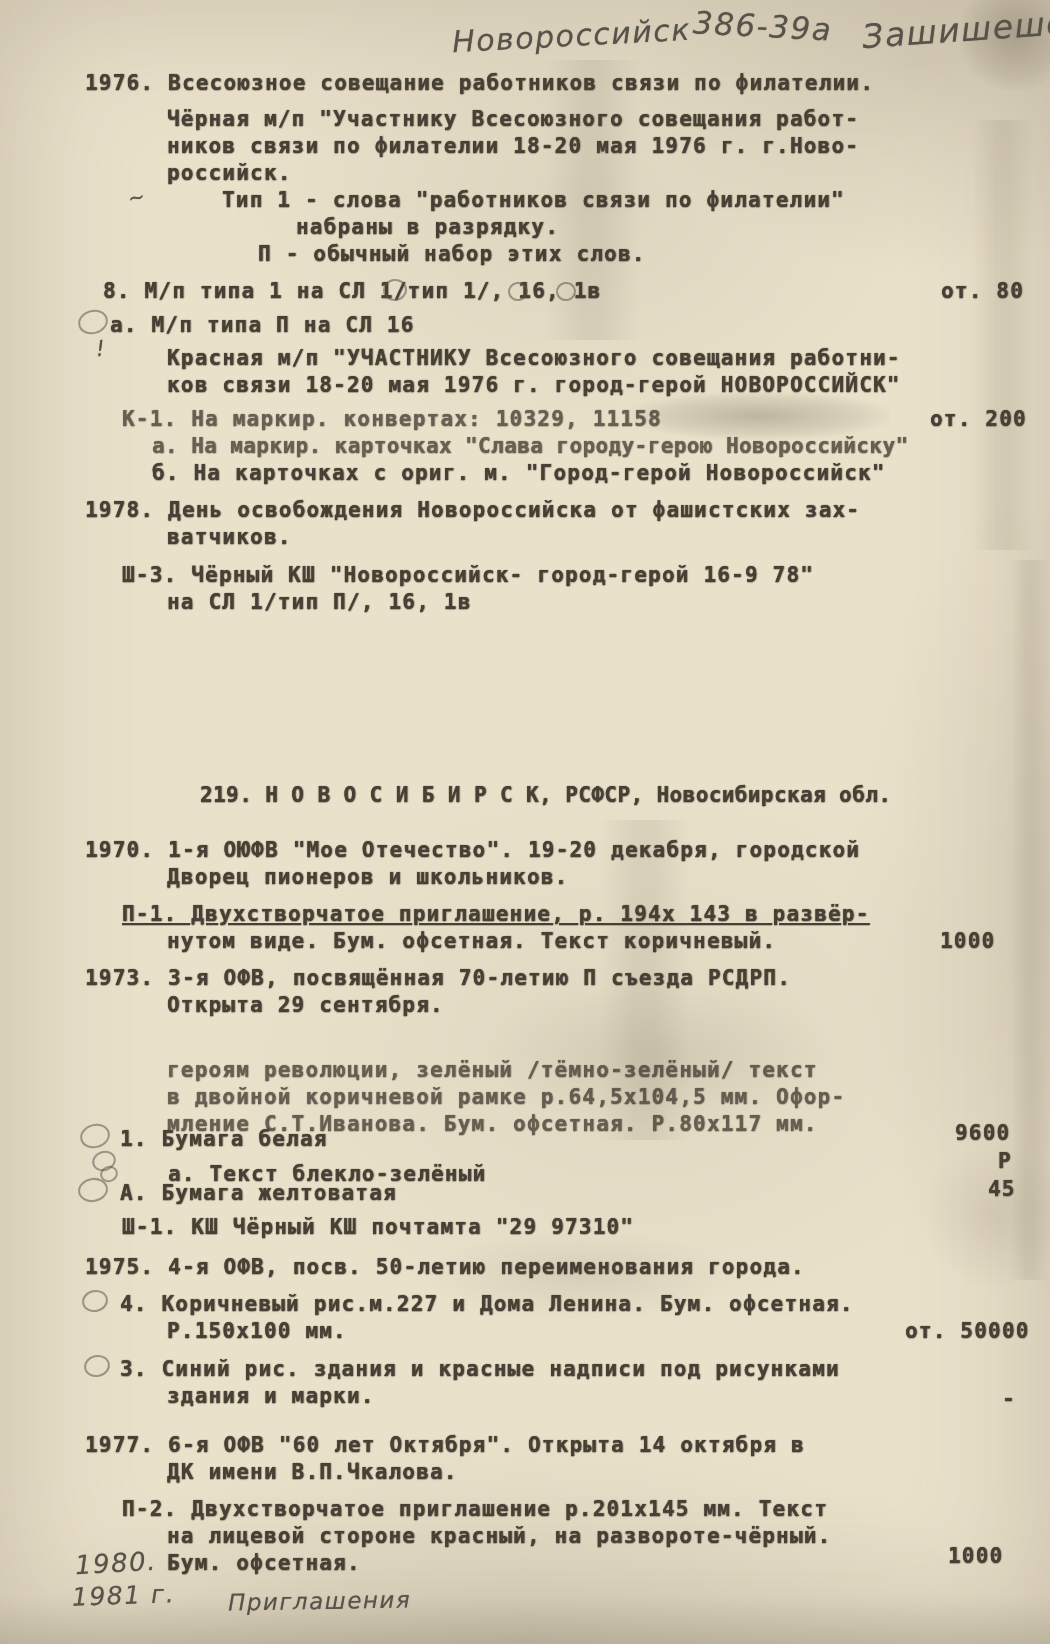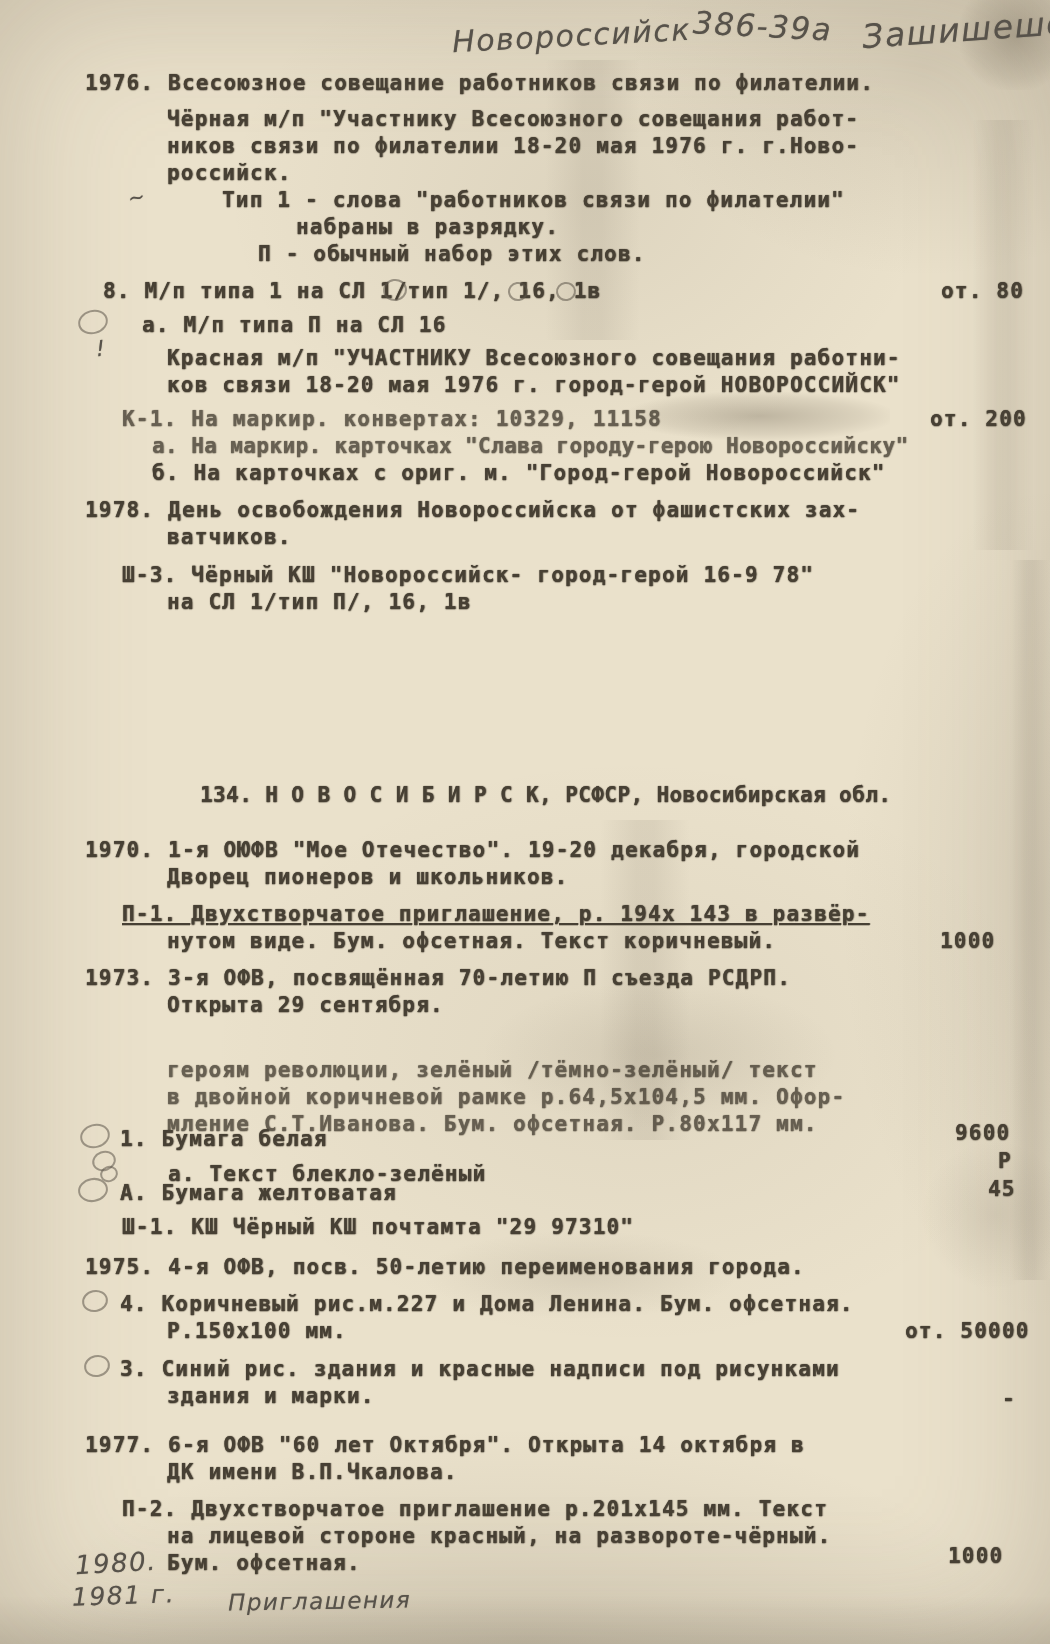--- a/index.html
+++ b/index.html
@@ -60,37 +60,37 @@
     <div class="el typed" style="left: 85px; top: 70px;">1976. Всесоюзное совещание работников связи по филателии.</div>
     <div class="el typed" style="left: 167px; top: 106px;">Чёрная м/п "Участнику Всесоюзного совещания работ-</div>
     <div class="el typed" style="left: 167px; top: 133px;">ников связи по филателии 18-20 мая 1976 г. г.Ново-</div>
     <div class="el typed" style="left: 167px; top: 160px;">российск.</div>
     <div class="el typed" style="left: 222px; top: 187px;">Тип 1 - слова "работников связи по филателии"</div>
     <div class="el typed" style="left: 258px; top: 241px;">П - обычный набор этих слов.</div>
     <div class="el typed" style="left: 296px; top: 214px;">набраны в разрядку.</div>
     <div class="el hand" style="left: 128px; top: 185px; font-size: 20px; transform: rotate(-10deg);">~</div>
     <div class="el typed" style="left: 103px; top: 278px;">8. М/п типа 1 на СЛ 1/тип 1/, 16, 1в</div>
     <div class="el typed" style="left: 941px; top: 278px;">от. 80</div>
-    <div class="el typed" style="left: 110px; top: 312px; margin-left: 32px;">а. М/п типа П на СЛ 16</div>
+    <div class="el typed" style="left: 110px; top: 312px;">а. М/п типа П на СЛ 16</div>
     <div class="el circle" style="left: 78px; top: 310px; width: 26px; height: 20px; transform: rotate(-15deg);"></div>
     <div class="el circle" style="left: 383px; top: 279px; width: 20px; height: 18px; transform: rotate(-8deg);"></div>
     <div class="el circle" style="left: 508px; top: 282px; width: 16px; height: 15px; transform: rotate(-8deg);"></div>
     <div class="el circle" style="left: 556px; top: 282px; width: 16px; height: 15px; transform: rotate(-8deg);"></div>
     <div class="el hand" style="left: 96px; top: 336px; font-size: 22px; transform: rotate(-4deg);">!</div>
     <div class="el typed" style="left: 167px; top: 345px;">Красная м/п "УЧАСТНИКУ Всесоюзного совещания работни-</div>
     <div class="el typed" style="left: 167px; top: 372px;">ков связи 18-20 мая 1976 г. город-герой НОВОРОССИЙСК"</div>
     <div class="el typed faded" style="left: 122px; top: 406px;">К-1. На маркир. конвертах: 10329, 11158</div>
     <div class="el typed" style="left: 930px; top: 406px;">от. 200</div>
     <div class="el typed faded tight" style="left: 152px; top: 433px;">а. На маркир. карточках "Слава городу-герою Новороссийску"</div>
     <div class="el typed" style="left: 152px; top: 460px;">б. На карточках с ориг. м. "Город-герой Новороссийск"</div>
     <div class="el typed" style="left: 85px; top: 497px;">1978. День освобождения Новороссийска от фашистских зах-</div>
     <div class="el typed" style="left: 167px; top: 524px;">ватчиков.</div>
     <div class="el typed" style="left: 122px; top: 562px;">Ш-3. Чёрный КШ "Новороссийск- город-герой 16-9 78"</div>
     <div class="el typed" style="left: 167px; top: 589px;">на СЛ 1/тип П/, 16, 1в</div>
-    <div class="el typed tight" style="left: 200px; top: 782px;">134. Н О В О С И Б И Р С К, РСФСР, Новосибирская обл.</div>
+    <div class="el typed tight" style="left: 200px; top: 782px;">219. Н О В О С И Б И Р С К, РСФСР, Новосибирская обл.</div>
     <div class="el typed" style="left: 85px; top: 837px;">1970. 1-я ОЮФВ "Мое Отечество". 19-20 декабря, городской</div>
     <div class="el typed" style="left: 167px; top: 864px;">Дворец пионеров и школьников.</div>
     <div class="el typed" style="left: 122px; top: 901px; text-decoration: underline;">П-1. Двухстворчатое приглашение, р. 194х 143 в развёр-</div>
     <div class="el typed" style="left: 167px; top: 928px;">нутом виде. Бум. офсетная. Текст коричневый.</div>
     <div class="el typed" style="left: 940px; top: 928px;">1000</div>
     <div class="el typed" style="left: 85px; top: 965px;">1973. 3-я ОФВ, посвящённая 70-летию П съезда РСДРП.</div>
     <div class="el typed" style="left: 167px; top: 992px;">Открыта 29 сентября.</div>
     <div class="el typed faded" style="left: 167px; top: 1057px;">героям революции, зелёный /тёмно-зелёный/ текст</div>
     <div class="el typed faded" style="left: 167px; top: 1084px; text-align: right;">в двойной коричневой рамке р.64,5х104,5 мм. Офор-</div>
     <div class="el typed faded" style="left: 167px; top: 1111px;">мление С.Т.Иванова. Бум. офсетная. Р.80х117 мм.</div>

